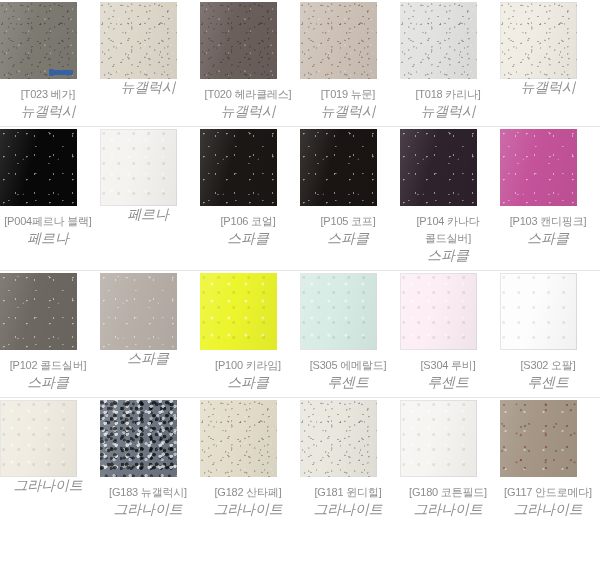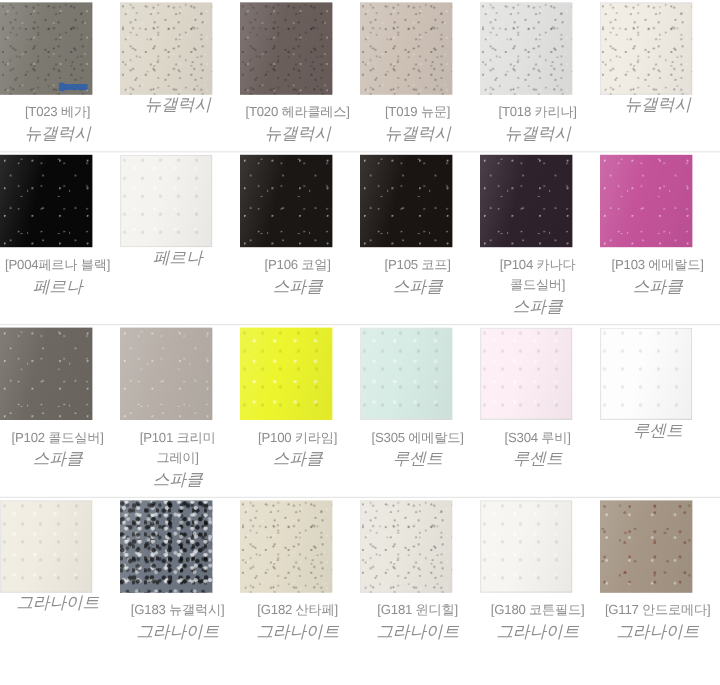--- a/index.html
+++ b/index.html
@@ -237,39 +237,38 @@
           <div class="sheen"></div>
         </div>
         <div class="swatch-label">[P104 카나다 콜드실버]</div>
         <div class="swatch-sub">스파클</div>
       </div>
       <div class="swatch-cell">
         <div class="swatch-chip" style="background: rgb(196, 83, 154);">
           <div class="tex sparkle"></div>
           <div class="sheen"></div>
         </div>
-        <div class="swatch-label">[P103 에메랄드]</div>
+        <div class="swatch-label">[P103 캔디핑크]</div>
         <div class="swatch-sub">스파클</div>
       </div>
     </div>
     <div class="swatch-row">
       <div class="swatch-cell">
         <div class="swatch-chip" style="background: rgb(110, 104, 98);">
           <div class="tex sparkle"></div>
           <div class="sheen"></div>
         </div>
         <div class="swatch-label">[P102 콜드실버]</div>
         <div class="swatch-sub">스파클</div>
       </div>
       <div class="swatch-cell">
         <div class="swatch-chip" style="background: rgb(183, 175, 168);">
           <div class="tex sparkle"></div>
           <div class="sheen"></div>
         </div>
-        <div class="swatch-label">[P101 크리미 그레이]</div>
         <div class="swatch-sub">스파클</div>
       </div>
       <div class="swatch-cell">
         <div class="swatch-chip" style="background: rgb(236, 245, 44);">
           <div class="tex soft"></div>
           <div class="sheen"></div>
         </div>
         <div class="swatch-label">[P100 키라임]</div>
         <div class="swatch-sub">스파클</div>
       </div>
@@ -287,20 +286,21 @@
           <div class="sheen"></div>
         </div>
         <div class="swatch-label">[S304 루비]</div>
         <div class="swatch-sub">루센트</div>
       </div>
       <div class="swatch-cell">
         <div class="swatch-chip bordered" style="background: rgb(253, 253, 253);">
           <div class="tex soft"></div>
           <div class="sheen"></div>
         </div>
+        <div class="swatch-label">[S302 오팔]</div>
         <div class="swatch-sub">루센트</div>
       </div>
     </div>
     <div class="swatch-row last">
       <div class="swatch-cell">
         <div class="swatch-chip bordered" style="background: rgb(240, 236, 225);">
           <div class="tex soft"></div>
           <div class="sheen"></div>
         </div>
         <div class="swatch-sub">그라나이트</div>

